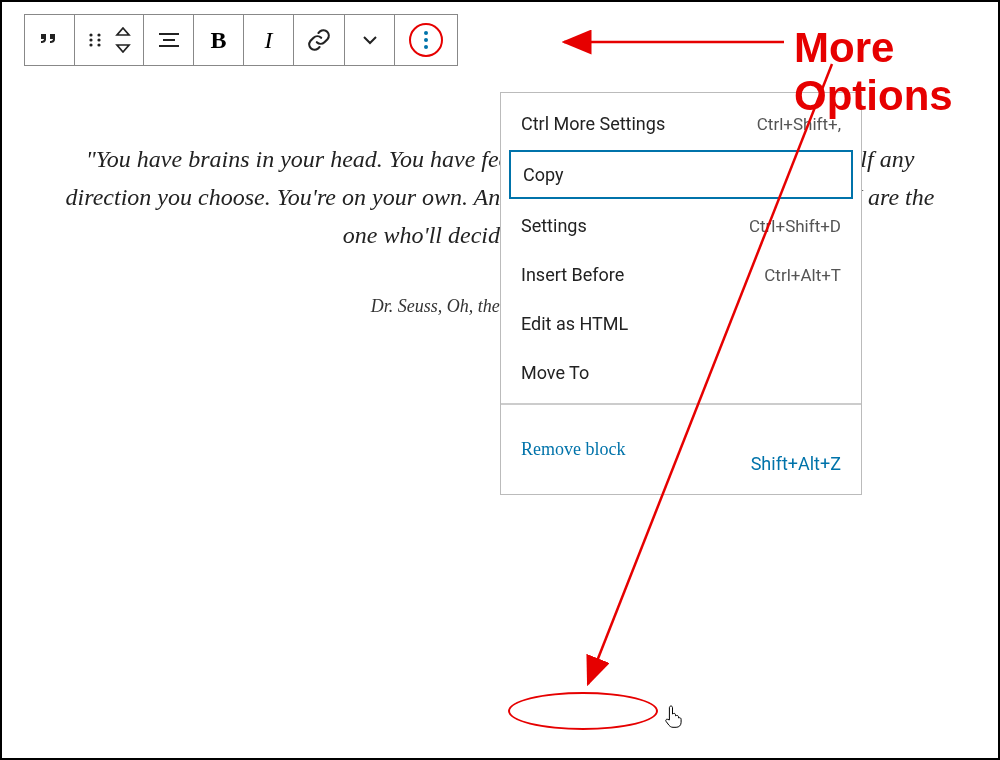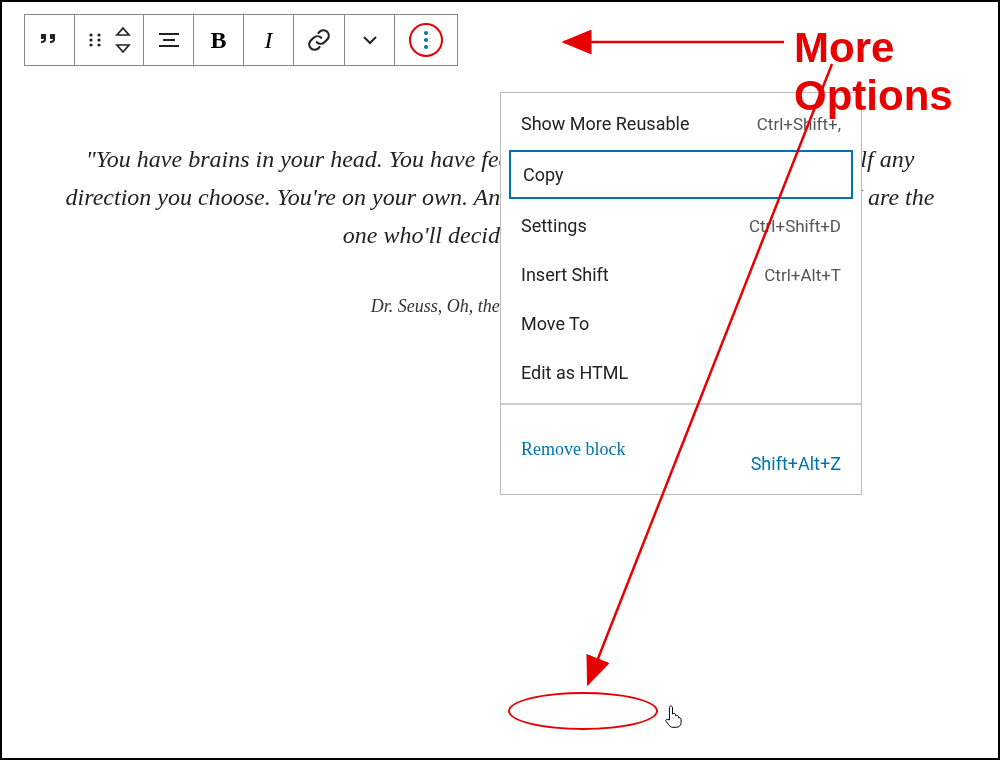--- a/index.html
+++ b/index.html
@@ -186,39 +186,39 @@
       </div>
     </div>
   </div>
 
   <div class="quote">"You have brains in your head. You have feet in your shoes. You can steer yourself any direction you choose. You're on your own. And you know what you know. And YOU are the one who'll decide where to go..."</div>
   <div class="citation">Dr. Seuss, Oh, the Places You'll Go!</div>
 
   <div class="menu">
     <div class="section">
       <div class="item">
-        <span>Show More Reusable</span>
+        <span>Ctrl More Settings</span>
         <span class="shortcut">Ctrl+Shift+,</span>
       </div>
       <div class="item highlight">
         <span>Copy</span>
       </div>
       <div class="item">
         <span>Settings</span>
         <span class="shortcut">Ctrl+Shift+D</span>
       </div>
       <div class="item">
-        <span>Insert Shift</span>
+        <span>Insert Before</span>
         <span class="shortcut">Ctrl+Alt+T</span>
       </div>
       <div class="item">
+        <span>Edit as HTML</span>
+      </div>
+      <div class="item">
         <span>Move To</span>
-      </div>
-      <div class="item">
-        <span>Edit as HTML</span>
       </div>
     </div>
     <hr>
     <hr>
     <div class="section">
       <div class="item">
         <span class="remove-label">Remove block</span>
         <span class="remove-shortcut">Shift+Alt+Z</span>
       </div>
     </div>

